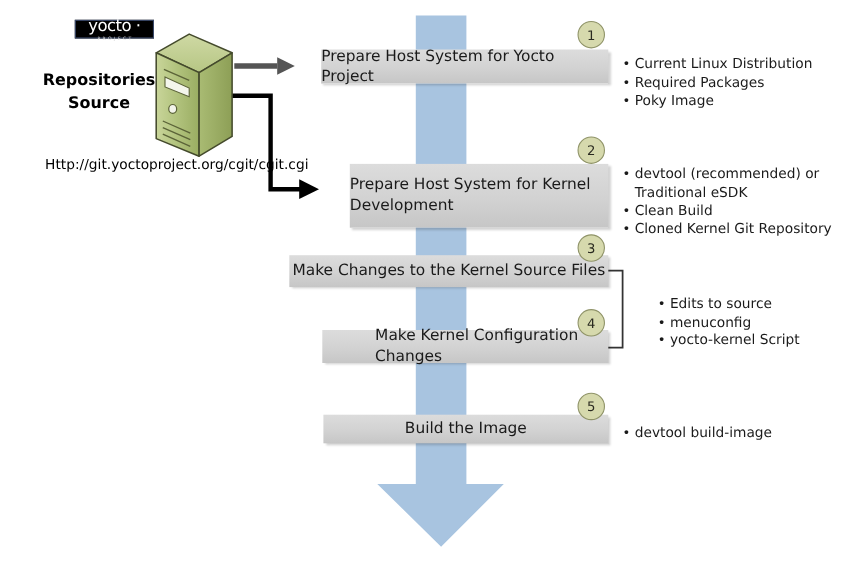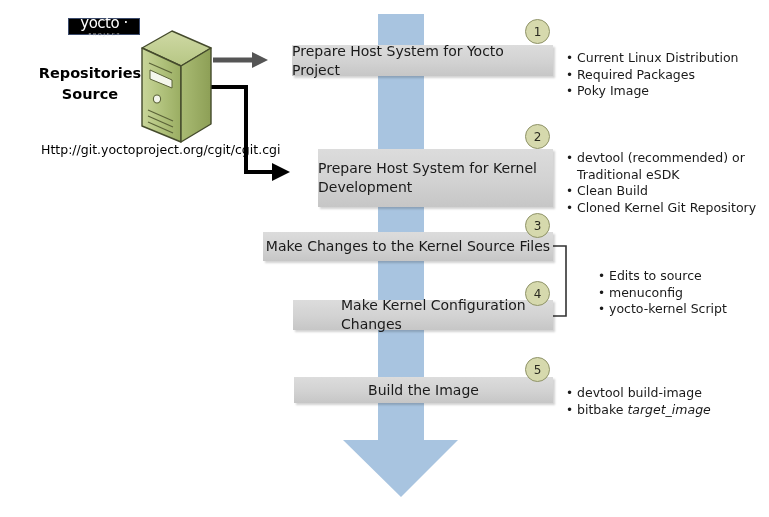--- a/index.html
+++ b/index.html
@@ -246,16 +246,15 @@
   </ul>
 
   <ul class="blist" id="list3">
     <li>Edits to source</li>
     <li>menuconfig</li>
     <li>yocto-kernel Script</li>
   </ul>
 
   <ul class="blist" id="list4">
     <li>devtool build-image</li>
-    <li><span>bitbake </span><span class="ital">target_image</span></li>
   </ul>
 
 </div>
 
 </body></html>

